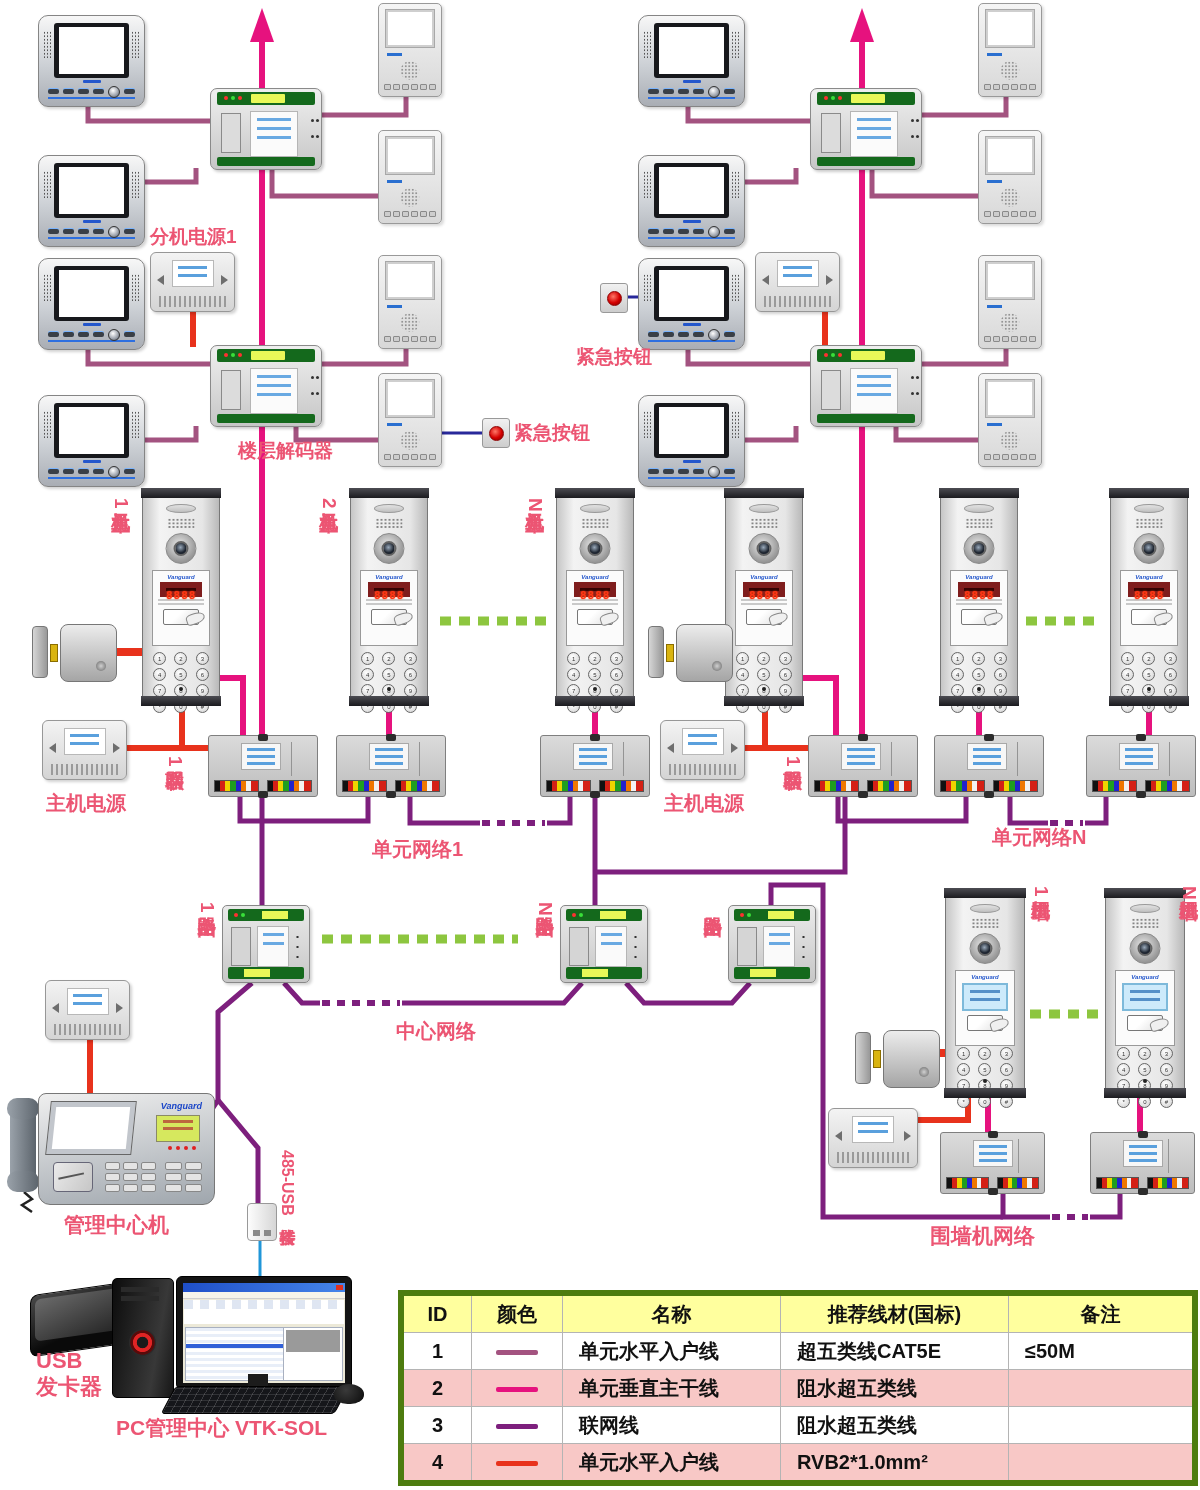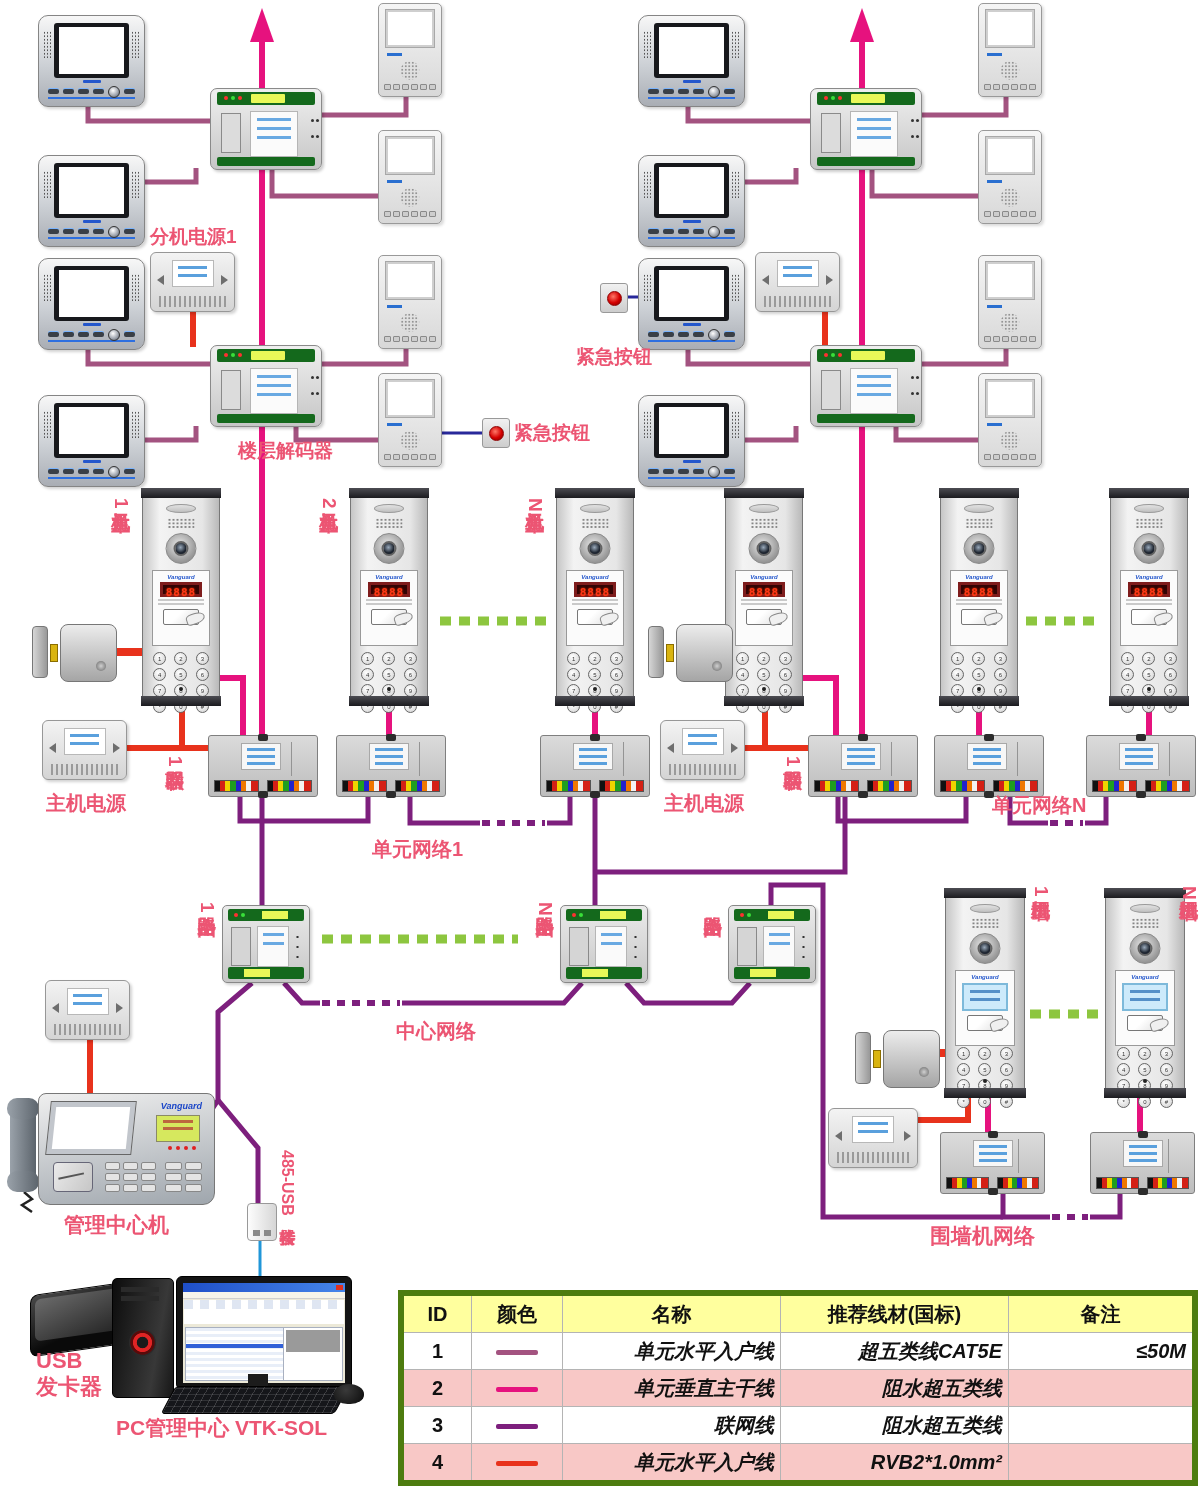--- a/index.html
+++ b/index.html
@@ -69,21 +69,21 @@
   .station,.wallstation{width:78px;height:218px;background:linear-gradient(90deg,#c6c6c6,#f3f3f3 22%,#e6e6e6 78%,#b9b9b9);border:1px solid #777;}
   .wallstation{width:80px;height:210px;}
   .st-cap{position:absolute;left:-2px;right:-2px;height:10px;background:linear-gradient(180deg,#4c4c52,#1b1b1f);}
   .st-cap.t{top:-1px}.st-cap.b{bottom:-1px}
   .st-oval{position:absolute;top:15px;left:50%;transform:translateX(-50%);width:30px;height:9px;border:1px solid #999;border-radius:50%;background:linear-gradient(#e2e2e2,#c0c0c0);}
   .st-spk{position:absolute;top:29px;left:50%;transform:translateX(-50%);width:27px;height:11px;background-image:radial-gradient(#858585 .8px,transparent 1px);background-size:4px 3.6px;}
   .st-cam{position:absolute;top:44px;left:50%;transform:translateX(-50%);width:31px;height:31px;border-radius:50%;background:radial-gradient(circle at 45% 40%,#ececec,#9c9c9c 65%,#787878);border:1px solid #8a8a8a;display:flex;align-items:center;justify-content:center;}
   .st-cam i{width:15px;height:15px;border-radius:50%;background:radial-gradient(circle at 45% 40%,#9aaabb,#1e2530 60%);border:2px solid #636363;}
   .st-panel{position:absolute;top:81px;left:9px;right:9px;height:76px;background:#fbfbfb;border:1px solid #999;}
   .st-brand{margin-top:3px;text-align:center;font-size:6px;font-weight:bold;font-style:italic;color:#2457cc;}
-  .st-led{margin:2px auto 0;width:42px;height:15px;background:#330404;border:3px solid #7f1d1d;color:#ff3517;font:bold 11px "DejaVu Sans Mono",monospace;text-align:center;line-height:15px;letter-spacing:1px;text-shadow:0 0 2px #f40;}
+  .st-led{margin:2px auto 0;width:42px;height:15px;background:#330404;border:6px solid #7f1d1d;color:#ff3517;font:bold 11px "DejaVu Sans Mono",monospace;text-align:center;line-height:15px;letter-spacing:1px;text-shadow:0 0 2px #f40;}
   .ws-lcd{margin:3px auto 0;width:46px;height:28px;background:#cdeafb;border:2px solid #7db9da;}
   .ws-lcd i{display:block;margin:5px auto 0;width:70%;height:3px;background:#5590c8;}
   .st-tl{margin:2px auto 0;width:46px;height:2px;background:#c9c9c9;}
   .st-card{margin:4px auto 0;width:36px;height:16px;border:1px solid #777;border-radius:2px;position:relative;background:linear-gradient(135deg,#fff 40%,#ddd);}
   .st-card::after{content:"";position:absolute;right:-7px;top:3px;width:17px;height:9px;background:#f0f0f0;border:1px solid #888;border-radius:40% 60% 60% 30%;transform:rotate(-18deg);}
   .st-keys{position:absolute;top:163px;left:50%;transform:translateX(-50%);width:58px;display:grid;grid-template-columns:repeat(3,1fr);gap:3px 6px;justify-items:center;}
   .wallstation .st-keys{top:158px;}
   .st-keys .key{width:13px;height:13px;border-radius:50%;border:1px solid #666;background:radial-gradient(circle at 40% 35%,#fff,#cfcfcf);font-size:6px;line-height:12px;text-align:center;color:#333;}
   .st-mic{position:absolute;bottom:14px;left:50%;transform:translateX(-50%);width:4px;height:4px;border-radius:50%;background:#222;}
 
@@ -172,21 +172,21 @@
   .lbl.v{writing-mode:vertical-rl;}
   .s16{font-size:16px;}.s20{font-size:20px;}.s21{font-size:21px;}.s22{font-size:22px;}
 
   
   .badge{position:absolute;left:398px;top:1236px;width:148px;height:50px;border-radius:14px;background:linear-gradient(180deg,#9dd4f2,#2f8ed0 45%,#1264b0);border:1px solid #5a9cc8;color:#fff;font-size:27px;font-weight:bold;display:flex;align-items:center;justify-content:center;z-index:4;letter-spacing:2px;}
   .cable-table{position:absolute;left:398px;top:1290px;width:800px;z-index:4;}
   .cable-table table{width:100%;border-collapse:collapse;border:6px solid #4d7c0f;}
   .cable-table th,.cable-table td{border:1px solid #b4b4b4;height:36px;font-size:20px;font-weight:bold;color:#111;text-align:center;padding:0 6px;}
   .cable-table th{background:var(--header_yellow);}
   .cable-table tr.pink td{background:var(--row_pink);}
-  .cable-table td.tl,.cable-table th.tl{text-align:right;padding-left:16px;font-style:italic;}
+  .cable-table td.tl,.cable-table th.tl{text-align:left;padding-left:16px;}
   .col-id{width:55px;}.col-color{width:78px;}.col-name{width:205px;}.col-cable{width:215px;}
   .swatch{display:inline-block;width:42px;height:5px;border-radius:2px;vertical-align:middle;}
 </style>
 </head>
 <body>
 
 <div class="canvas">
 
   <svg class="wires" width="1200" height="1490" viewBox="0 0 1200 1490">
     <g class="g-mauve">
@@ -1152,21 +1152,21 @@
   <div class="lbl" style="left:514px;top:422px">紧急按钮</div>
   <div class="lbl" style="left:576px;top:346px">紧急按钮</div>
   <div class="lbl v" style="left:110px;top:498px">单元主机1</div>
   <div class="lbl v" style="left:318px;top:498px">单元主机2</div>
   <div class="lbl v" style="left:524px;top:498px">单元主机N</div>
   <div class="lbl s20" style="left:46px;top:792px">主机电源</div>
   <div class="lbl s20" style="left:664px;top:792px">主机电源</div>
   <div class="lbl v" style="left:164px;top:756px">联网器1</div>
   <div class="lbl v" style="left:782px;top:756px">联网器1</div>
   <div class="lbl s20" style="left:372px;top:838px">单元网络1</div>
-  <div class="lbl s20" style="left:992px;top:794px">单元网络N</div>
+  <div class="lbl s20" style="left:992px;top:826px">单元网络N</div>
   <div class="lbl v" style="left:196px;top:902px">路由器1</div>
   <div class="lbl v" style="left:534px;top:902px">路由器N</div>
   <div class="lbl v" style="left:702px;top:902px">路由器</div>
   <div class="lbl s20" style="left:396px;top:1020px">中心网络</div>
   <div class="lbl s21" style="left:64px;top:1213px">管理中心机</div>
   <div class="lbl v s16" style="left:278px;top:1150px">485-USB转接器</div>
   <div class="lbl s22" style="left:36px;top:1348px">USB</div>
   <div class="lbl s22" style="left:36px;top:1374px">发卡器</div>
   <div class="lbl s21" style="left:116px;top:1416px">PC管理中心 VTK-SOL</div>
   <div class="lbl v" style="left:1030px;top:886px">围墙机1</div>

